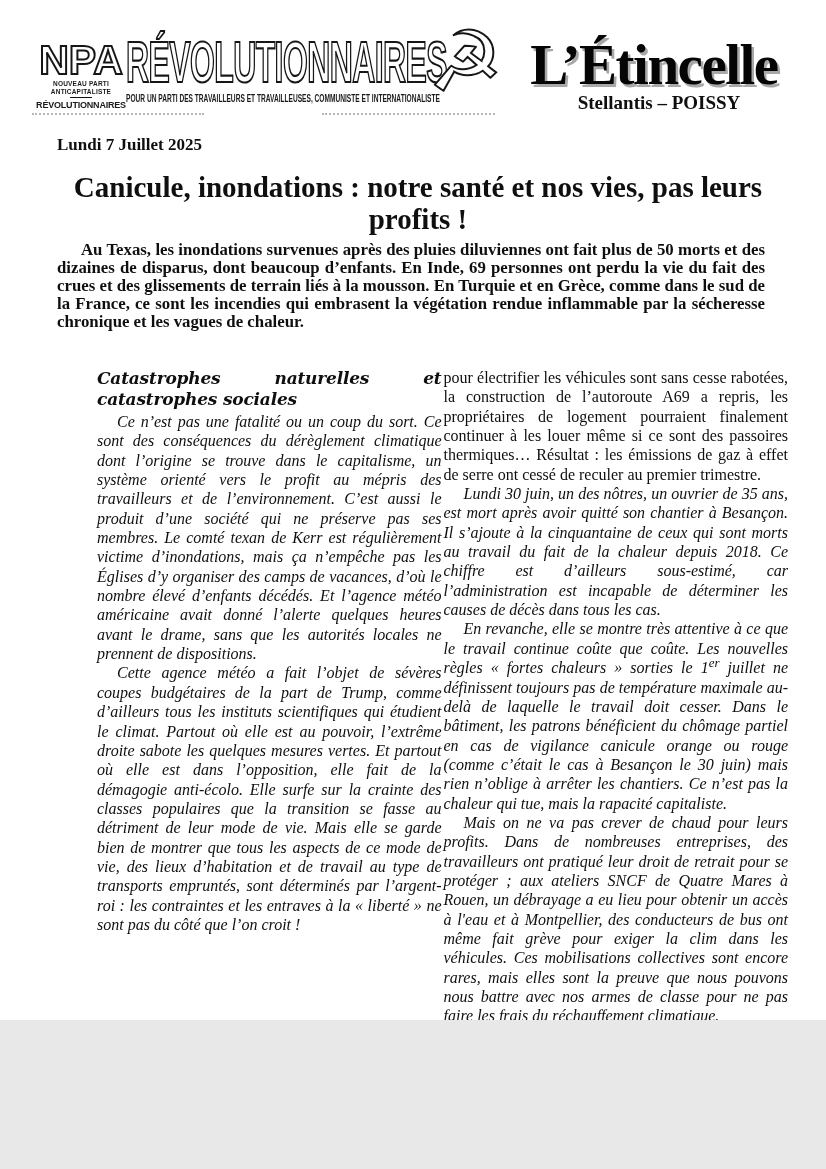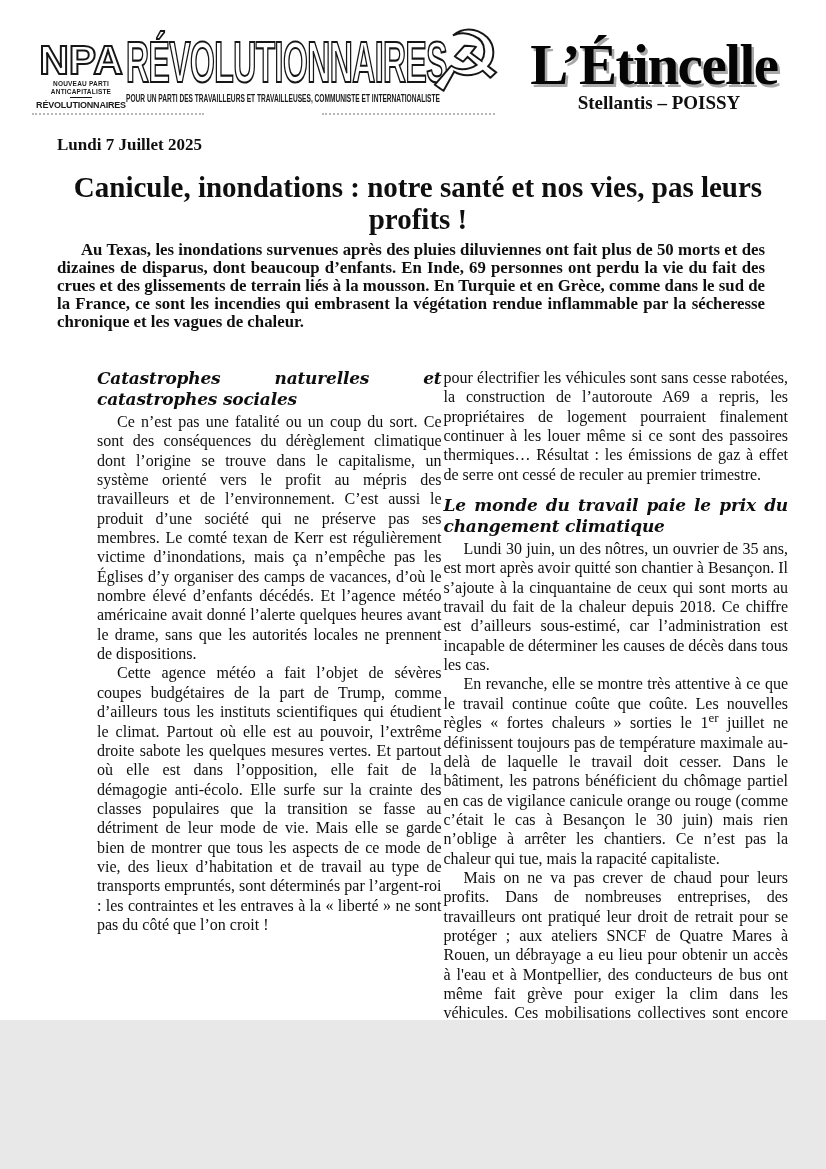--- a/index.html
+++ b/index.html
@@ -54,21 +54,21 @@
   .date { position:absolute; left:57px; top:135px; width:706px; text-align:left;
     font-size:17px; line-height:20px;font-weight:bold; }
   .headline { position:absolute; left:45px; top:163px; width:730px; margin:8px;
     text-align:center; font-size:29px; line-height:32px; font-weight:700; }
   .intro { position:absolute; left:57px; top:241px; width:708px; margin:0;
     font-weight:700; font-size:16.8px; line-height:18px; text-align:justify;
     text-indent:24px; }
   .columns { position:absolute; left:57px; top:368px; width:708px; display:flex; gap:2px;margin-left:40px; }
   .col { width:344.5px; }
   .col p { margin:0; font-size:16px; line-height:19.35px; text-align:justify; }
-  .col p.indent { text-indent:20px; }
+  .col p.indent { text-indent:20px;font-style:italic; }
   .col h2 {
     margin:11px 0 3px; font-family:"DejaVu Serif","Liberation Serif",serif;
     font-style:italic; font-weight:700; font-size:17px; line-height:20.5px;
     text-align:justify; letter-spacing:-.2px;
   }
   .col h2.first { margin-top:0; }
   sup { font-size:13px; line-height:0; vertical-align:super; }
 </style>
 </head>
 <body>
@@ -104,20 +104,19 @@
   <div class="columns">
 
     <div class="col">
       <h2 class="first">Catastrophes naturelles et catastrophes sociales</h2>
       <p class="indent">Ce n’est pas une fatalité ou un coup du sort. Ce sont des conséquences du dérèglement climatique dont l’origine se trouve dans le capitalisme, un système orienté vers le profit au mépris des travailleurs et de l’environnement. C’est aussi le produit d’une société qui ne préserve pas ses membres. Le comté texan de Kerr est régulièrement victime d’inondations, mais ça n’empêche pas les Églises d’y organiser des camps de vacances, d’où le nombre élevé d’enfants décédés. Et l’agence météo américaine avait donné l’alerte quelques heures avant le drame, sans que les autorités locales ne prennent de dispositions.</p>
       <p class="indent">Cette agence météo a fait l’objet de sévères coupes budgétaires de la part de Trump, comme d’ailleurs tous les instituts scientifiques qui étudient le climat. Partout où elle est au pouvoir, l’extrême droite sabote les quelques mesures vertes. Et partout où elle est dans l’opposition, elle fait de la démagogie anti-écolo. Elle surfe sur la crainte des classes populaires que la transition se fasse au détriment de leur mode de vie. Mais elle se garde bien de montrer que tous les aspects de ce mode de vie, des lieux d’habitation et de travail au type de transports empruntés, sont déterminés par l’argent-roi : les contraintes et les entraves à la « liberté » ne sont pas du côté que l’on croit !</p>
     </div>
 
     <div class="col">
       <p>pour électrifier les véhicules sont sans cesse rabotées, la construction de l’autoroute A69 a repris, les propriétaires de logement pourraient finalement continuer à les louer même si ce sont des passoires thermiques… Résultat : les émissions de gaz à effet de serre ont cessé de reculer au premier trimestre.</p>
-      <h2>Le monde du travail paie le prix du changement climatique</h2>
       <p class="indent">Lundi 30 juin, un des nôtres, un ouvrier de 35 ans, est mort après avoir quitté son chantier à Besançon. Il s’ajoute à la cinquantaine de ceux qui sont morts au travail du fait de la chaleur depuis 2018. Ce chiffre est d’ailleurs sous-estimé, car l’administration est incapable de déterminer les causes de décès dans tous les cas.</p>
       <p class="indent"><span>En revanche, elle se montre très attentive à ce que le travail continue coûte que coûte. Les nouvelles règles « fortes chaleurs » sorties le 1</span><sup>er</sup><span> juillet ne définissent toujours pas de température maximale au-delà de laquelle le travail doit cesser. Dans le bâtiment, les patrons bénéficient du chômage partiel en cas de vigilance canicule orange ou rouge (comme c’était le cas à Besançon le 30 juin) mais rien n’oblige à arrêter les chantiers. Ce n’est pas la chaleur qui tue, mais la rapacité capitaliste.</span></p>
       <p class="indent">Mais on ne va pas crever de chaud pour leurs profits. Dans de nombreuses entreprises, des travailleurs ont pratiqué leur droit de retrait pour se protéger ; aux ateliers SNCF de Quatre Mares à Rouen, un débrayage a eu lieu pour obtenir un accès à l'eau et à Montpellier, des conducteurs de bus ont même fait grève pour exiger la clim dans les véhicules. Ces mobilisations collectives sont encore rares, mais elles sont la preuve que nous pouvons nous battre avec nos armes de classe pour ne pas faire les frais du réchauffement climatique.</p>
     </div>
 
   </div>
 </div>
 
 </body></html>

